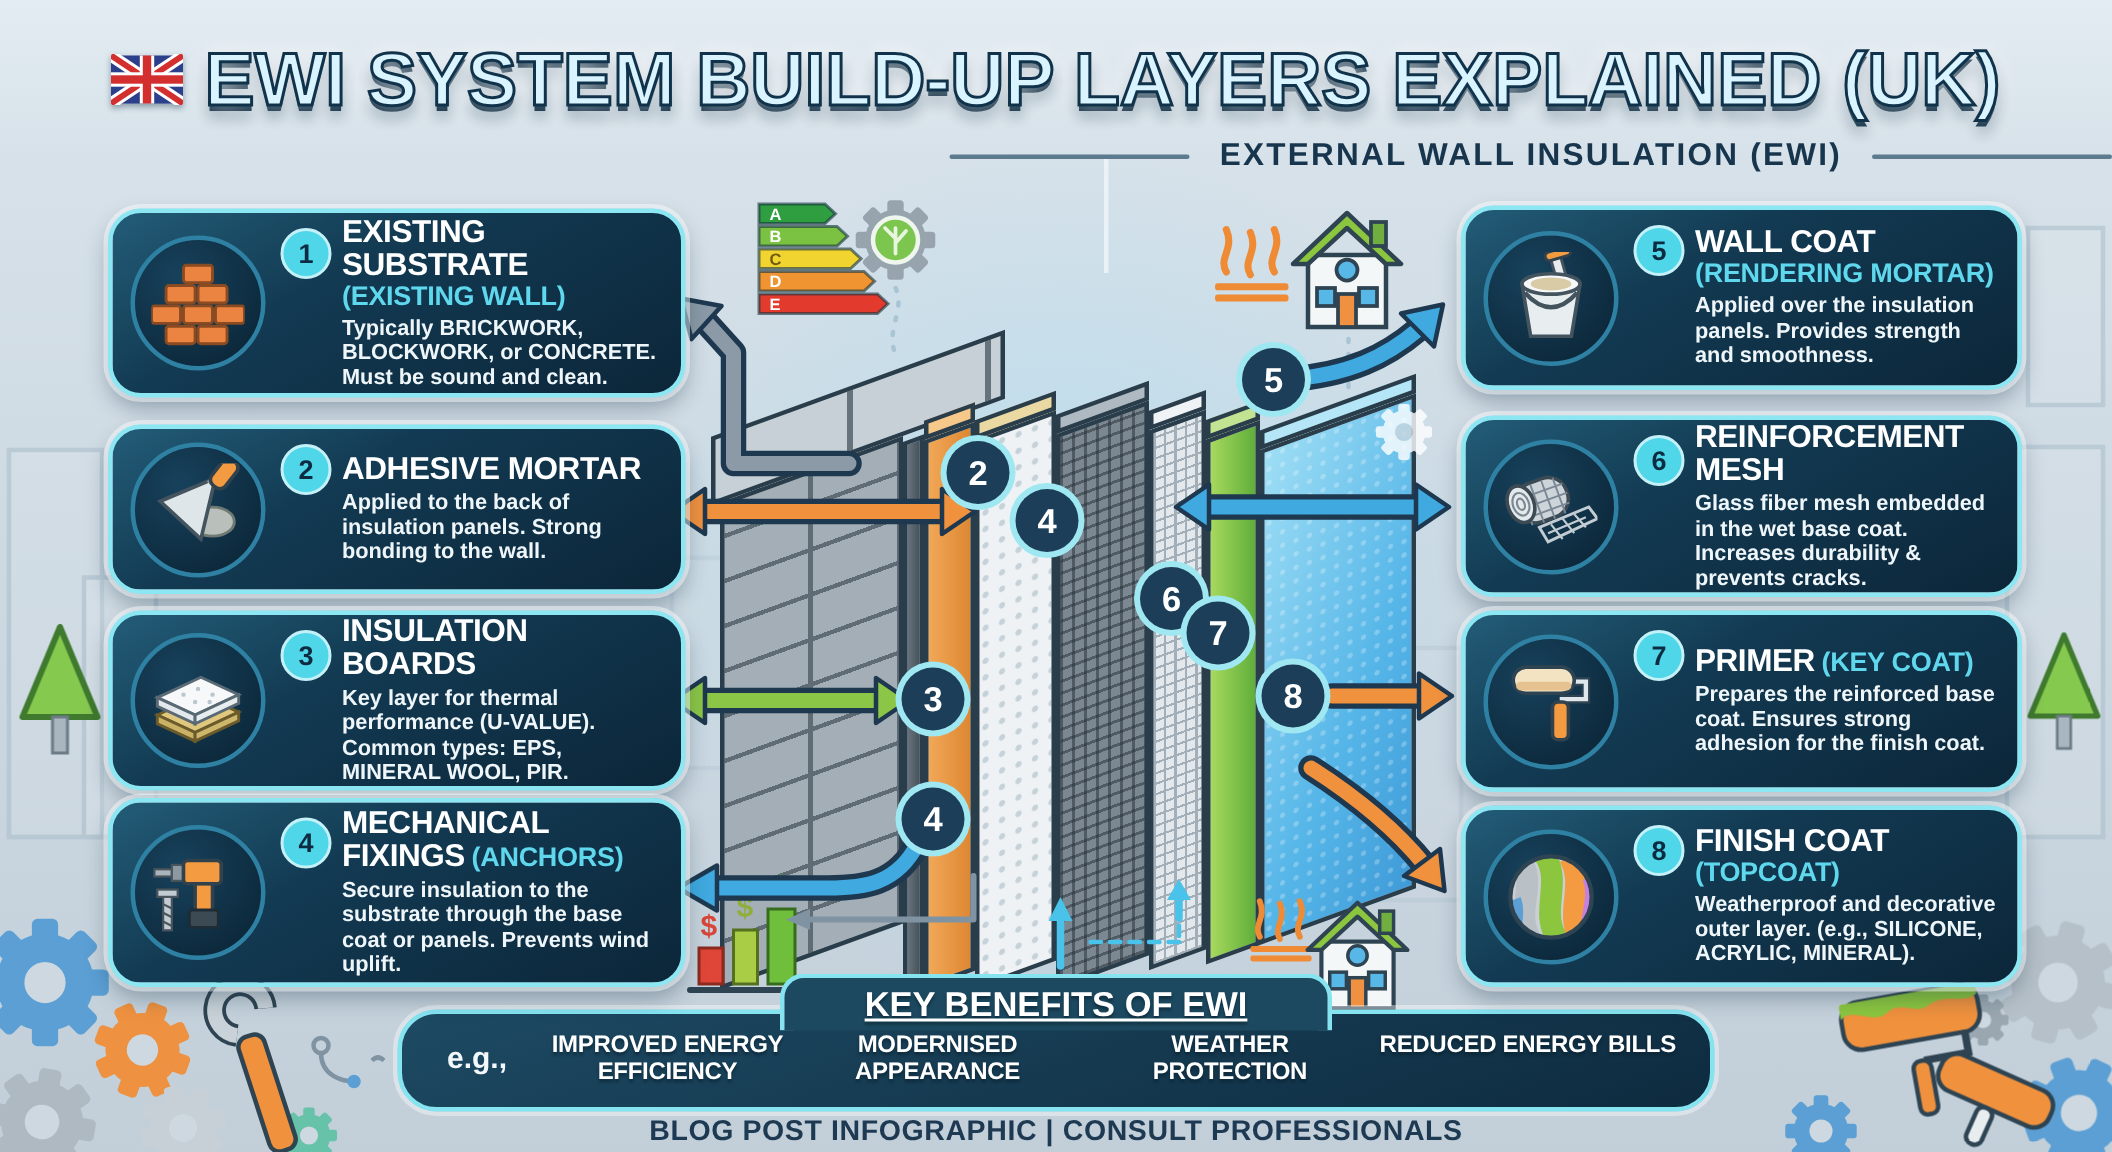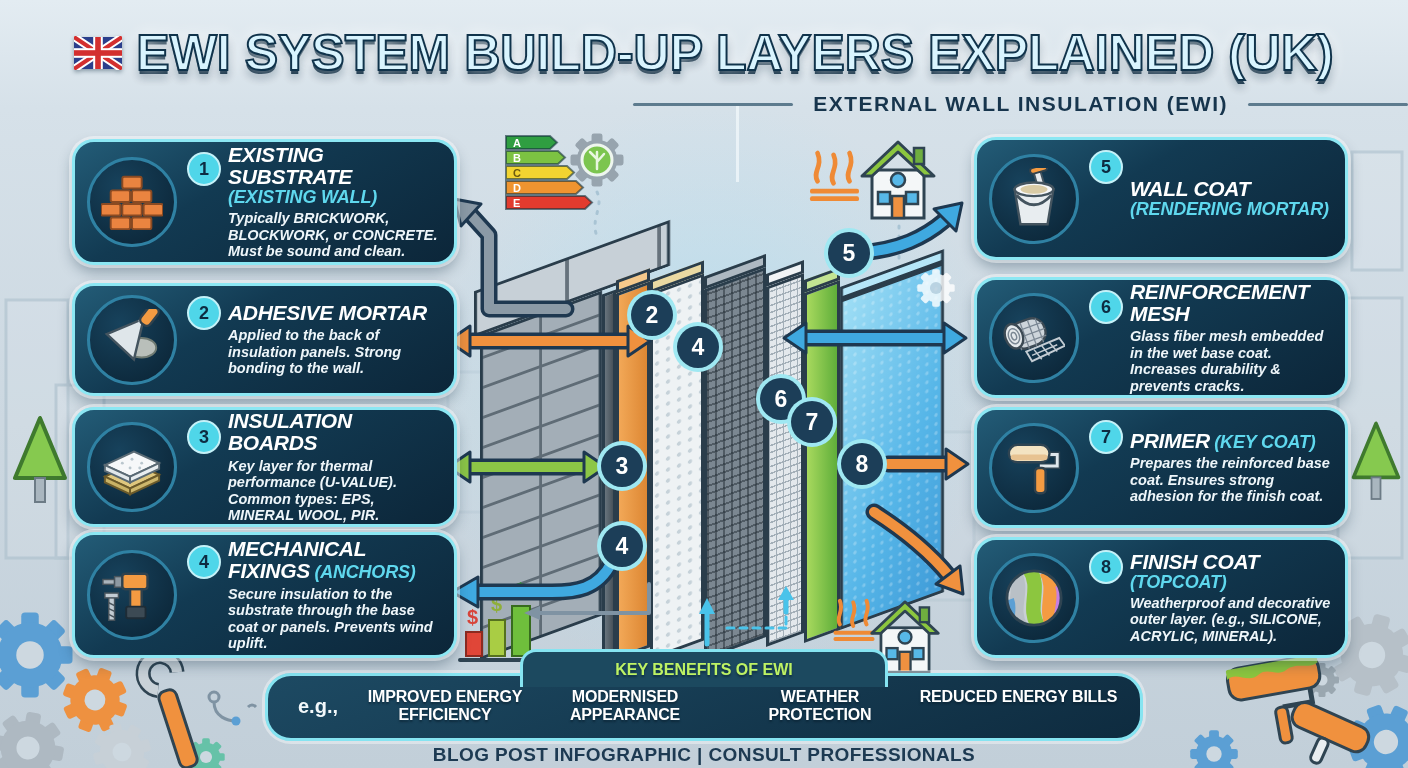--- a/index.html
+++ b/index.html
@@ -28,21 +28,21 @@
   .info-box{position:absolute;display:flex;align-items:center;box-sizing:border-box;
     background:linear-gradient(150deg,#235c77 0%,#123a52 38%,#0c2639 100%);
     border:3px solid #8ce7f3;border-radius:22px;padding:8px 12px;color:#fff;z-index:5;
     box-shadow:0 0 0 3px rgba(255,255,255,.45),0 7px 14px rgba(20,50,70,.35);overflow:hidden;}
   .box-icon{width:84px;height:84px;border-radius:50%;flex:none;margin-right:10px;
     background:radial-gradient(circle at 35% 30%,#17425c,#0a2233);
     border:3px solid #2f81a3;display:flex;align-items:center;justify-content:center;}
   .chip{width:30px;height:30px;border-radius:50%;flex:none;background:#4fd6e9;color:#0d2c42;
     font-weight:800;font-size:18px;display:flex;align-items:center;justify-content:center;
     border:2px solid #c4f1f8;margin-right:7px;margin-top:2px;align-self:flex-start;}
-  .box-text{flex:1;min-width:0;font-style:italic;}
+  .box-text{flex:1;min-width:0;}
   .box-title{font-size:21px;font-weight:800;color:#fff;letter-spacing:-0.3px;line-height:1.05;}
   .box-sub{font-size:18px;font-weight:800;color:#5fd8ee;letter-spacing:-0.2px;line-height:1.05;}
   .box-body{font-size:14.5px;font-weight:600;color:#eef6fa;line-height:1.14;margin-top:3px;}
 
   #box1{left:72px;top:139px;width:385px;height:126px;}
   #box2{left:72px;top:283px;width:385px;height:113px;}
   #box3{left:72px;top:407px;width:385px;height:120px;}
   #box4{left:72px;top:532px;width:385px;height:126px;}
   #box5{left:974px;top:137px;width:374px;height:123px;}
   #box6{left:974px;top:277px;width:374px;height:121px;}
@@ -83,22 +83,22 @@
     background-image:radial-gradient(circle at 3px 3px,rgba(255,255,255,.25) 1.5px,transparent 2px),
       linear-gradient(115deg,#9fdef5 0%,#56b6e8 60%,#3f9bd8 100%);background-size:9px 9px,100% 100%;}
   .finish::before{background:#b5e6f8;}
 
   
   .benefits{position:absolute;left:265px;top:673px;width:878px;height:68px;box-sizing:border-box;
     background:linear-gradient(160deg,#1d4a63,#0e2b3f);border:3px solid #86e4f1;border-radius:26px;
     box-shadow:0 0 0 3px rgba(255,255,255,.4);z-index:4;}
   .benefits-tab{position:absolute;left:520px;top:649px;width:368px;height:38px;box-sizing:border-box;
     background:#1c495f;border:3px solid #86e4f1;border-bottom:none;border-radius:16px 16px 0 0;z-index:5;
-    display:flex;align-items:center;justify-content:center;font-size:16px;font-weight:800;color:#bef264;
-    text-shadow:0 2px 2px rgba(8,30,45,.6);}
+    display:flex;align-items:center;justify-content:center;font-size:23px;font-weight:800;color:#ffffff;
+    text-shadow:0 2px 2px rgba(8,30,45,.6);text-decoration:underline;}
   .b-eg{position:absolute;left:30px;top:19px;font-size:20px;font-weight:700;color:#f2f8fb;}
   .b-item{position:absolute;top:12px;font-size:16px;font-weight:800;color:#fff;text-align:center;
     line-height:1.1;letter-spacing:-0.2px;text-shadow:0 2px 2px rgba(8,30,45,.6);}
   .bi1{left:72px;width:210px;}  .bi2{left:262px;width:190px;}
   .bi3{left:462px;width:180px;} .bi4{left:648px;width:205px;}
 
   .footer{position:absolute;left:0;top:744px;width:100%;text-align:center;font-size:19px;
     font-weight:800;color:#1d3a52;letter-spacing:.4px;z-index:4;}
 </style>
 </head>
@@ -463,20 +463,21 @@
         <polygon points="12,22 52,22 46,58 18,58" fill="#e8edf0" stroke="#44545f" stroke-width="2.5"></polygon>
         <ellipse cx="32" cy="22" rx="20" ry="7" fill="#f6f8fa" stroke="#44545f" stroke-width="2.5"></ellipse>
         <ellipse cx="32" cy="22" rx="14" ry="4.5" fill="#d9cba5"></ellipse>
         <path d="M14,28 Q32,48 50,28" fill="none" stroke="#44545f" stroke-width="3"></path>
       </svg>
     </div>
     <span class="chip">5</span>
     <div class="box-text">
       <span class="box-title">WALL COAT</span>
       <span class="box-sub">(RENDERING MORTAR)</span>
+      <div class="box-body">Applied over the insulation panels. Provides strength and smoothness.</div>
     </div>
   </div>
 
   <div class="info-box" id="box6">
     <div class="box-icon">
       <svg width="62" height="62" viewBox="0 0 64 64">
         <polygon points="24,46 58,32 64,40 30,56" fill="none" stroke="#c3ccd3" stroke-width="2"></polygon>
         <path d="M32,44 l8,10 M40,40 l8,10 M48,37 l8,9 M30,50 l26,-11" stroke="#c3ccd3" stroke-width="1.5"></path>
         <g transform="rotate(-20 24 28)">
           <rect x="8" y="14" width="36" height="28" rx="13" fill="#cdd5db" stroke="#3c4a54" stroke-width="2.5"></rect>

